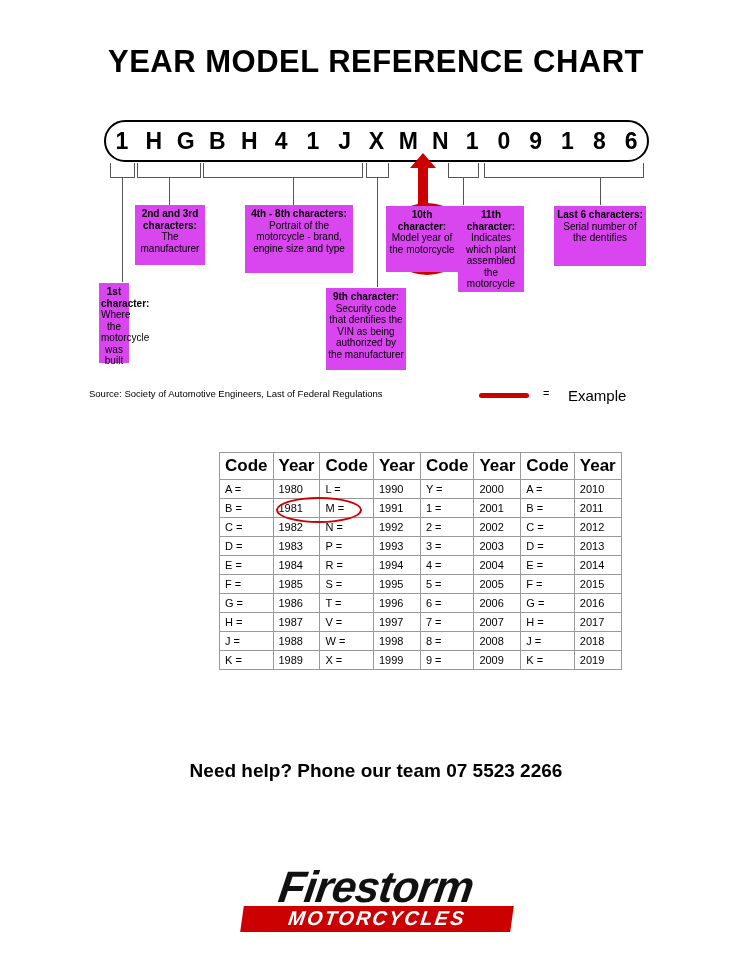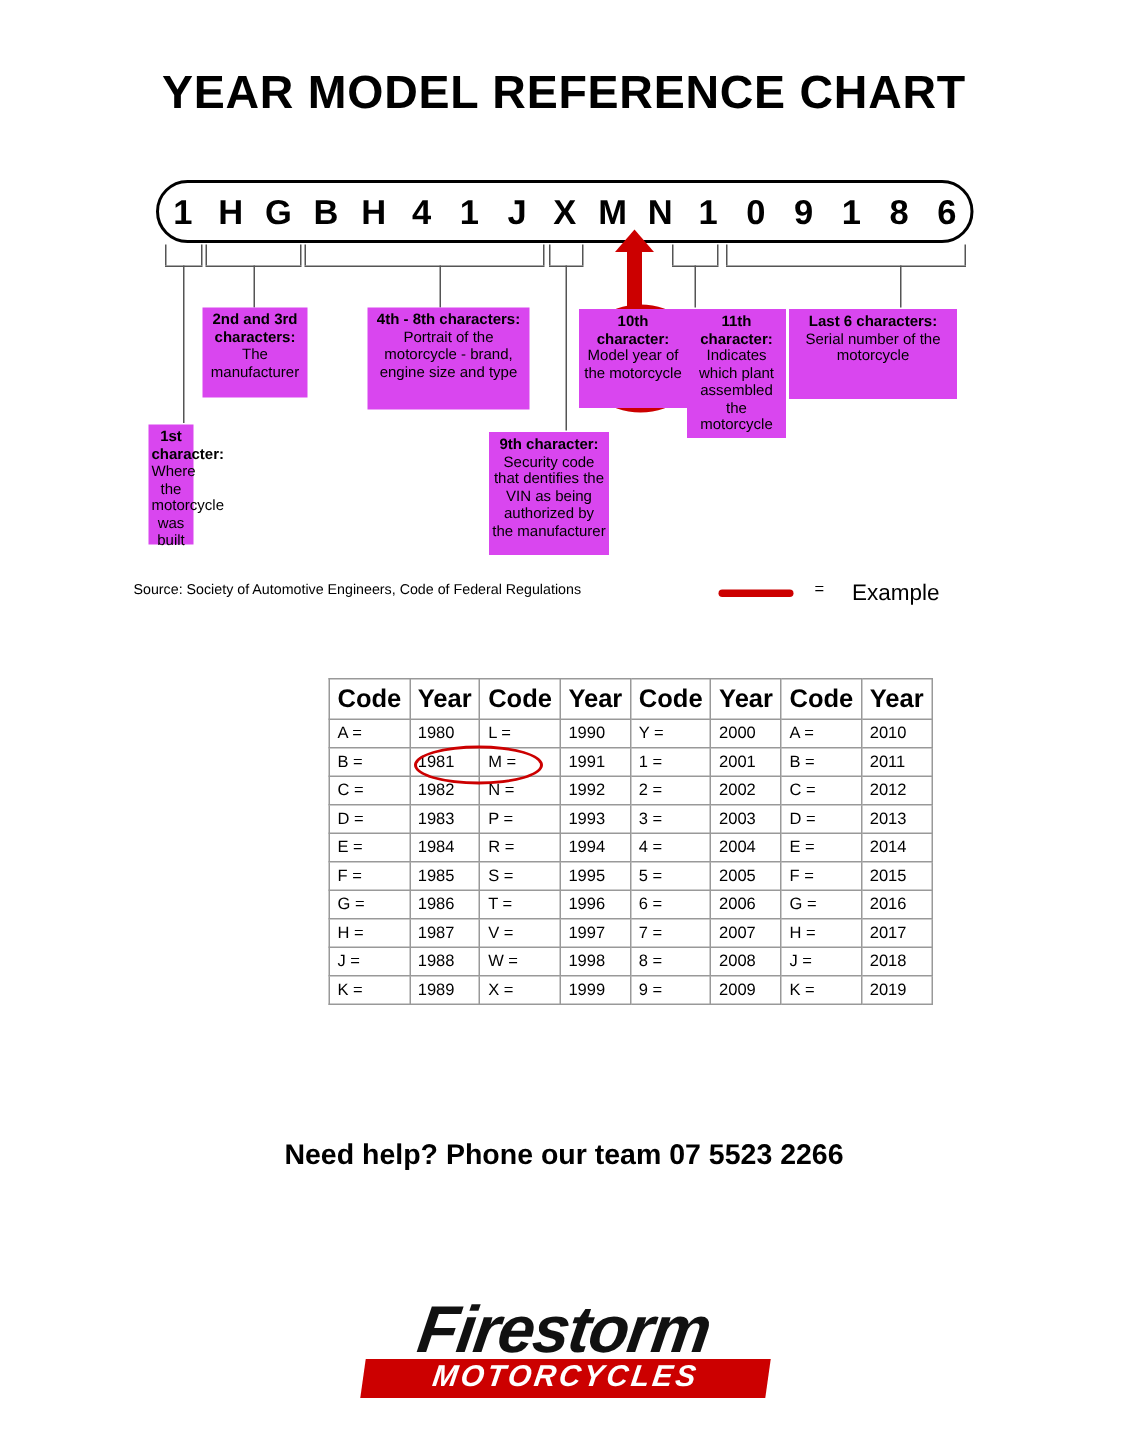--- a/index.html
+++ b/index.html
@@ -297,26 +297,26 @@
 <div class="note" style="left:386px; top:206px; width:72px; height:66px;">
   <b>10th character:</b><br>
   <span>Model year of the motorcycle</span>
 </div>
 
 <div class="note" style="left:458px; top:206px; width:66px; height:86px;">
   <b>11th character:</b><br>
   <span>Indicates which plant assembled the motorcycle</span>
 </div>
 
-<div class="note" style="left:526px; top:206px; width:112px; height:60px;">
+<div class="note" style="left:554px; top:206px; width:92px; height:60px;">
   <b>Last 6 characters:</b><br>
-  <span>Serial number of the motorcycle</span>
-</div>
-
-<div id="source-line">Source:  Society of Automotive Engineers, Code of Federal Regulations</div>
+  <span>Serial number of the dentifies</span>
+</div>
+
+<div id="source-line">Source:  Society of Automotive Engineers, Last of Federal Regulations</div>
 <div id="legend-swatch"></div>
 <div id="legend-eq">=</div>
 <div id="legend-label">Example</div>
 
 <div id="year-table-wrap">
   <table>
     <thead>
       <tr>
         <th>Code</th>
         <th>Year</th>

